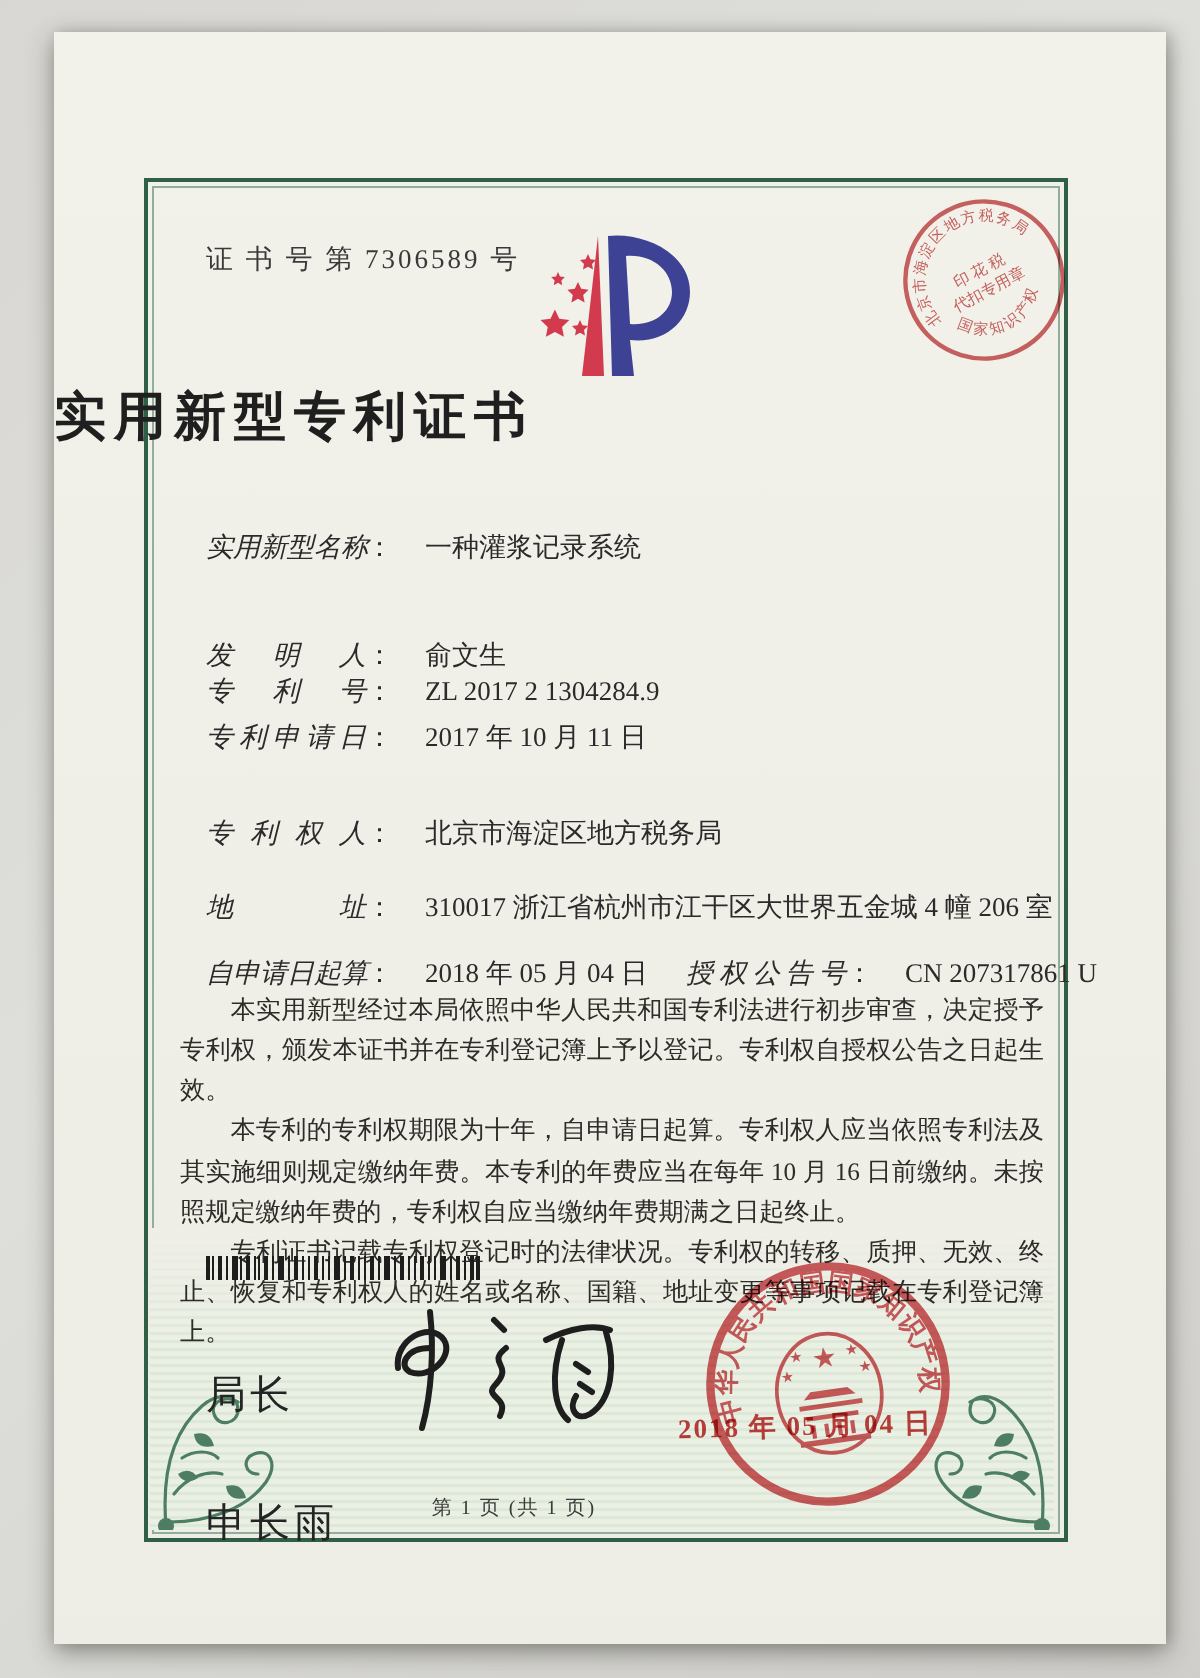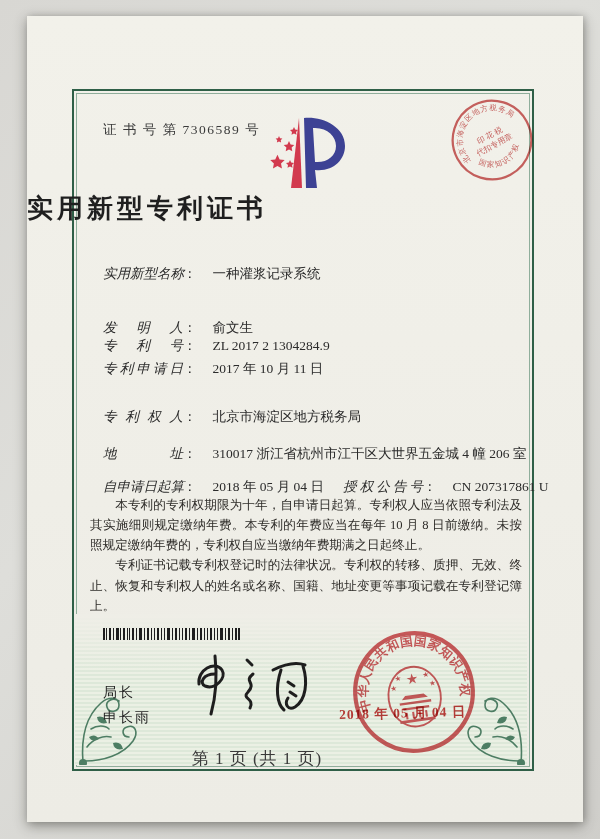--- a/index.html
+++ b/index.html
@@ -50,33 +50,33 @@
   .grant-no{position:absolute;left:240px;top:0;}
   .paras{
     position:absolute;left:63px;top:479px;width:432px;
     font-size:12.6px;line-height:1.6;color:#2e2c29;text-align:justify;
   }
   .paras p{margin:0;text-indent:2em;}
   .barcode{position:absolute;left:76px;top:612px;}
   .ornament{position:absolute;}
   .orn-left{left:50px;top:661px;}
   .orn-right{left:412px;top:661px;transform:scaleX(-1);}
-  .signer{position:absolute;left:76px;font-size:14px;color:#242424;letter-spacing:2px;}
+  .signer{position:absolute;left:76px;font-size:20px;color:#242424;letter-spacing:2px;}
   .signer-title{top:668px;}
-  .signer-name{top:693px;text-align:right;}
+  .signer-name{top:732px;text-align:right;}
   .signature{position:absolute;left:158px;top:632px;}
   .seal{position:absolute;left:317px;top:606px;transform:rotate(-8deg);opacity:.93;mix-blend-mode:multiply;}
   .seal-date{
     position:absolute;left:312px;top:688px;width:160px;
     font-size:13.5px;font-weight:bold;color:#c8403e;letter-spacing:1px;white-space:nowrap;
     transform:rotate(-1.5deg);mix-blend-mode:multiply;
   }
   .footer{
     position:absolute;left:0;top:731px;width:460px;text-align:center;
-    font-size:17px;color:#3a3a3a;letter-spacing:1px;
+    font-size:10px;color:#3a3a3a;letter-spacing:1px;
   }
   svg text{font-family:"Liberation Serif","DejaVu Serif",serif;}
 </style>
 </head>
 <body>
 
 <div class="page">
   <div class="paper">
 
     <div class="frame"></div>
@@ -137,21 +137,22 @@
       </div>
       <div class="row r7">
         <span class="ltext">自申请日起算</span><span>：</span><span class="val">2018 年 05 月 04 日</span>
         <span class="grant-no">
           <span class="ltext">授权公告号</span><span>：</span><span class="val">CN 207317861 U</span>
         </span>
       </div>
     </div>
 
     <div class="paras">
-      <p>本专利的专利权期限为十年，自申请日起算。专利权人应当依照专利法及其实施细则规定缴纳年费。本专利的年费应当在每年 10 月 8 日前缴纳。未按照规定缴纳年费的，专利权自应当缴纳年费期满之日起终止。</p>
+      <p>本实用新型经过本局依照中华人民共和国专利法进行初步审查，决定授予专利权，颁发本证书并在专利登记簿上予以登记。专利权自授权公告之日起生效。</p>
+      <p>本专利的专利权期限为十年，自申请日起算。专利权人应当依照专利法及其实施细则规定缴纳年费。本专利的年费应当在每年 10 月 16 日前缴纳。未按照规定缴纳年费的，专利权自应当缴纳年费期满之日起终止。</p>
       <p>专利证书记载专利权登记时的法律状况。专利权的转移、质押、无效、终止、恢复和专利权人的姓名或名称、国籍、地址变更等事项记载在专利登记簿上。</p>
     </div>
 
     <svg class="barcode" width="137" height="12" viewBox="0 0 137 12">
       <g fill="#1d1d1d">
         <rect x="0" width="2" height="12"></rect>
           <rect x="3" width="1" height="12"></rect>
           <rect x="6" width="2" height="12"></rect>
         <rect x="10" width="1" height="12"></rect>
           <rect x="13" width="3" height="12"></rect>

